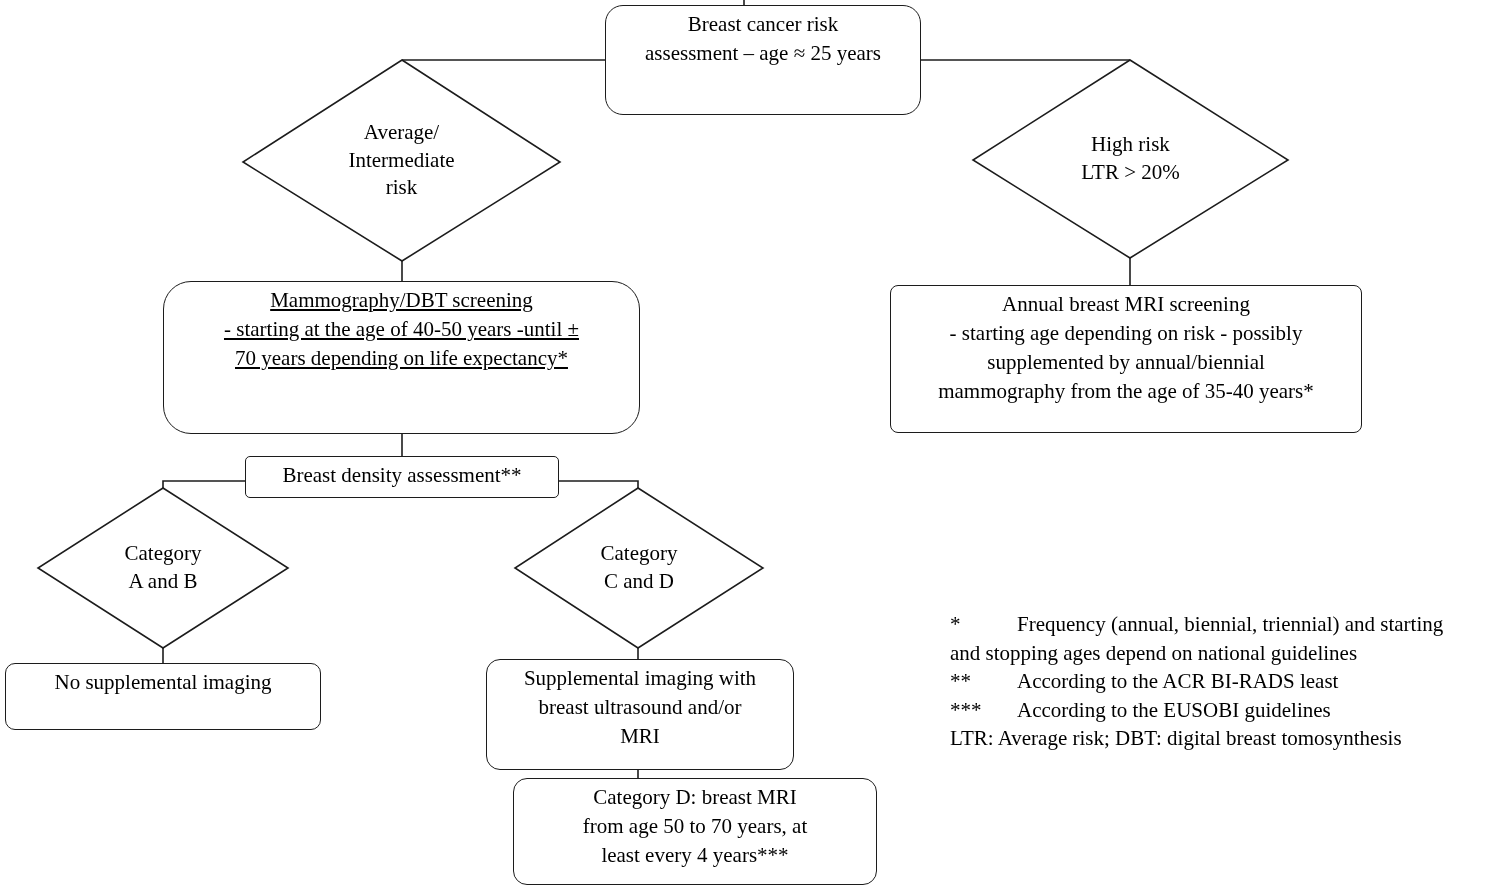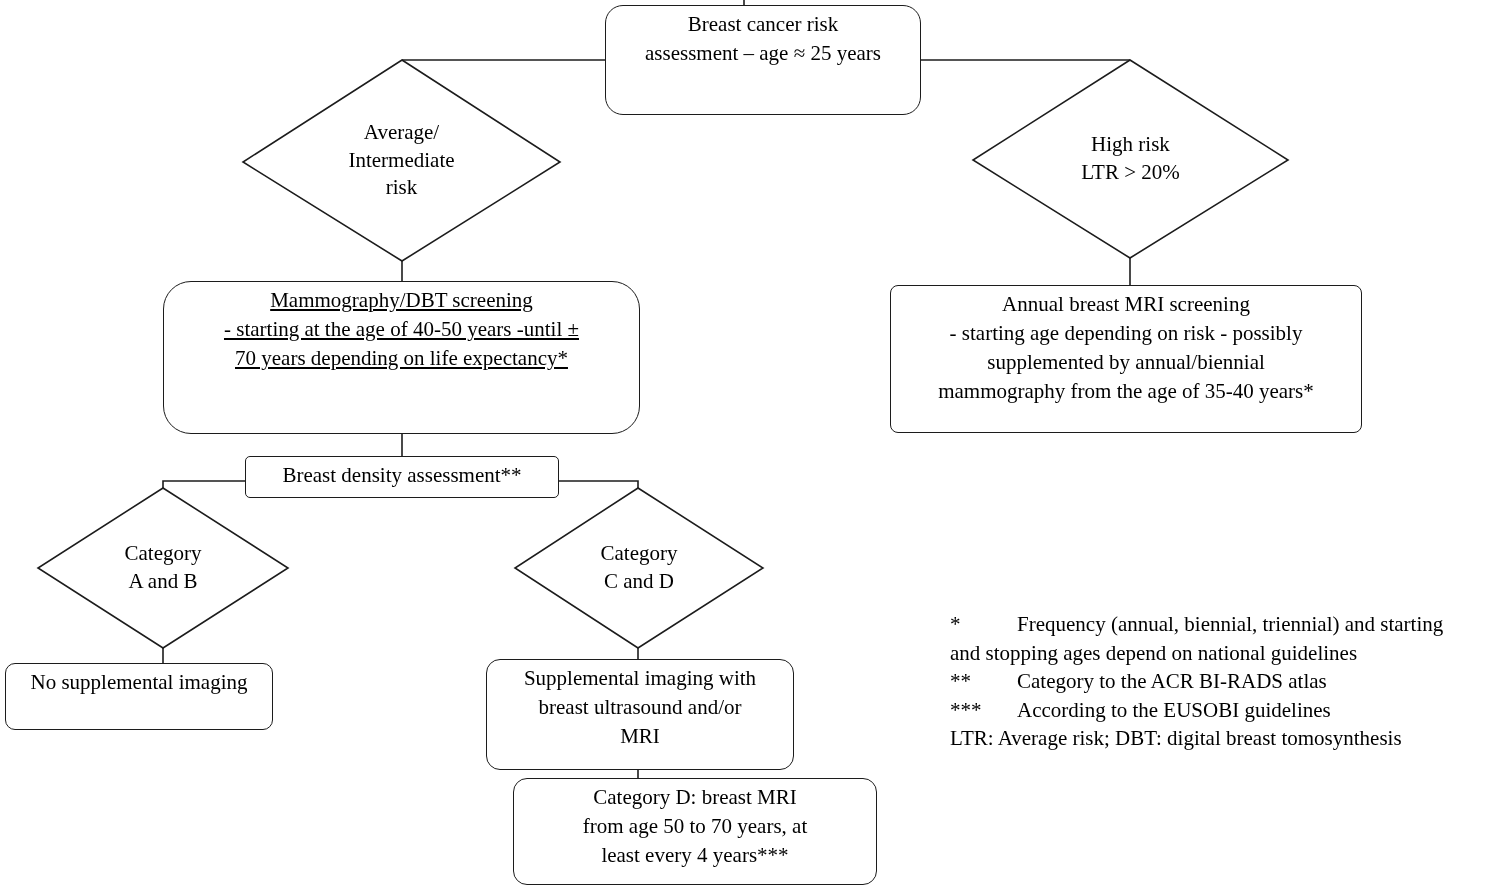--- a/index.html
+++ b/index.html
@@ -97,21 +97,21 @@
     <span>Annual breast MRI screening
 - starting age depending on risk - possibly
 supplemented by annual/biennial
 mammography from the age of 35-40 years*</span>
   </div>
 
   <div class="node" style="left:245px; top:456px; width:314px; height:42px; border-radius:5px;">
     <span>Breast density assessment**</span>
   </div>
 
-  <div class="node" style="left:5px; top:663px; width:268px; height:67px; border-radius:10px;">
+  <div class="node" style="left:5px; top:663px; width:316px; height:67px; border-radius:10px;">
     <span>No supplemental imaging</span>
   </div>
 
   <div class="node" style="left:486px; top:659px; width:308px; height:111px; border-radius:14px;">
     <span>Supplemental imaging with
 breast ultrasound and/or
 MRI</span>
   </div>
 
   <div class="node" style="left:513px; top:778px; width:364px; height:107px; border-radius:14px;">
@@ -137,18 +137,18 @@
   </div>
 
   <div class="dlabel" style="left:515px; top:488px; width:248px; height:160px;">
     <span>Category
 C and D</span>
   </div>
 
   <div class="legend">
     <div class="legend-item"><span class="legend-marker">*</span><span class="legend-text">Frequency (annual, biennial, triennial) and starting
 and stopping ages depend on national guidelines</span></div>
-    <div class="legend-item"><span class="legend-marker">**</span><span class="legend-text">Category to the ACR BI-RADS atlas</span></div>
+    <div class="legend-item"><span class="legend-marker">**</span><span class="legend-text">According to the ACR BI-RADS least</span></div>
     <div class="legend-item"><span class="legend-marker">***</span><span class="legend-text">According to the EUSOBI guidelines</span></div>
     <div class="legend-item"><span class="legend-text">LTR: Average risk; DBT: digital breast tomosynthesis</span></div>
   </div>
 
 </div>
 
 </body></html>

